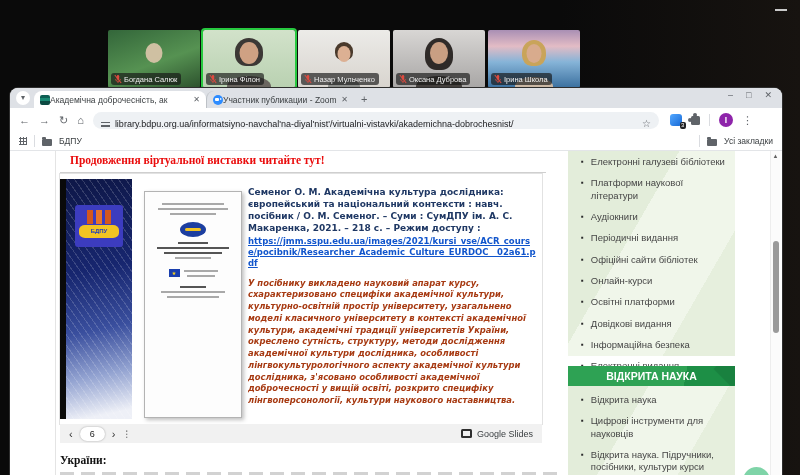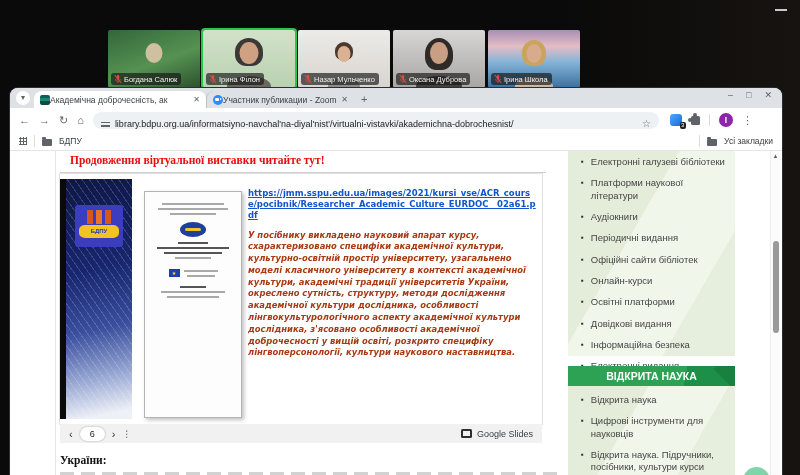--- a/index.html
+++ b/index.html
@@ -309,20 +309,21 @@
             <div class="eu-bars">
               <div class="bl" style="width:34px;margin-top:0;"></div>
               <div class="bl" style="width:28px;"></div>
             </div>
           </div>
           <div class="bl dark" style="width:26px;margin-top:9px;"></div>
           <div class="bl" style="width:64px;"></div>
           <div class="bl" style="width:52px;"></div>
         </div>
         <div class="slide-text">
+          <div class="citation">Семеног О. М. Академічна культура дослідника: європейський та національний контексти : навч. посібник / О. М. Семеног. – Суми : СумДПУ ім. А. С. Макаренка, 2021. – 218 с. – Режим доступу :</div>
           <a class="slide-link">https://jmm.sspu.edu.ua/images/2021/kursi_vse/ACR_course/pocibnik/Researcher_Academic_Culture_EURDOC__02a61.pdf</a>
           <div class="desc">У посібнику викладено науковий апарат курсу, схарактеризовано специфіки академічної культури, культурно-освітній простір університету, узагальнено моделі класичного університету в контексті академічної культури, академічні традиції університетів України, окреслено сутність, структуру, методи дослідження академічної культури дослідника, особливості лінгвокультурологічного аспекту академічної культури дослідника, з'ясовано особливості академічної доброчесності у вищій освіті, розкрито специфіку лінгвоперсонології, культури наукового наставництва.</div>
         </div>
       </div>
 
       <div class="slidebar">
         <span class="navbtn">‹</span>
         <span class="pagepill">6</span>
         <span class="navbtn">›</span>
         <span class="navbtn" style="font-size:9px;">⋮</span>

